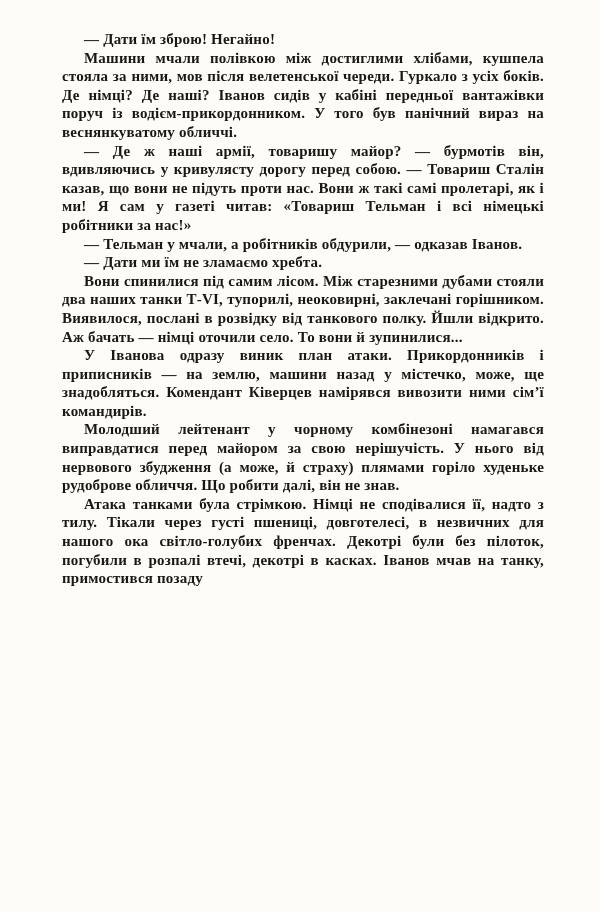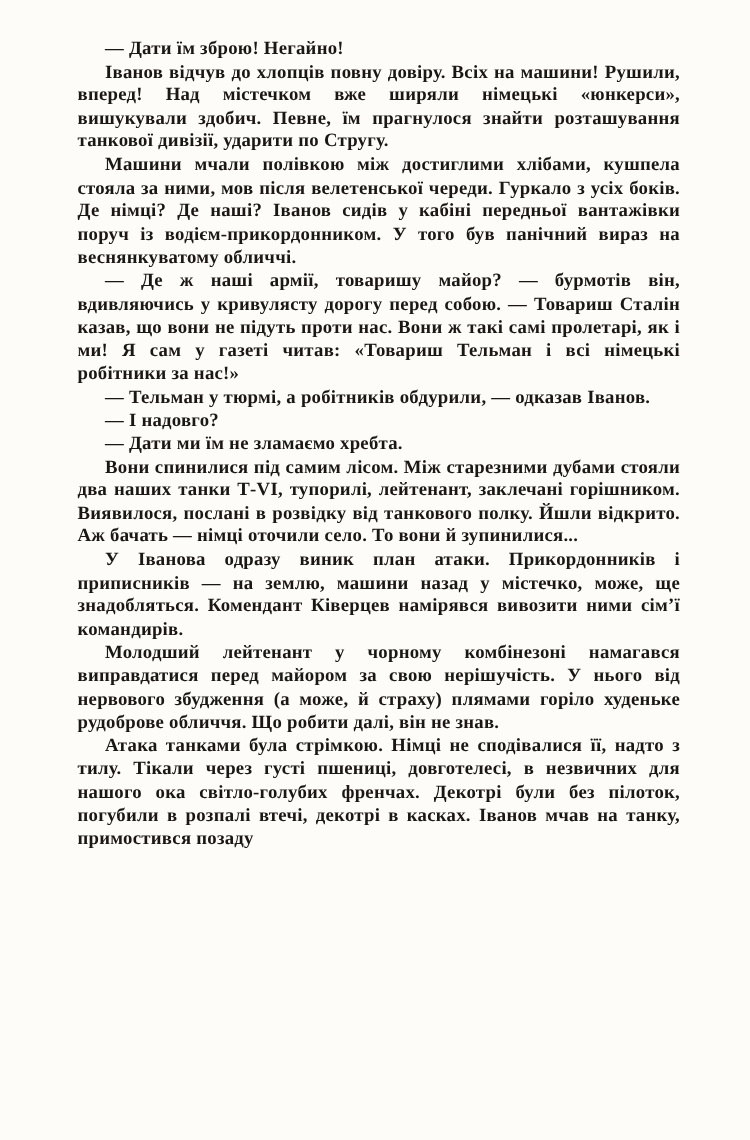--- a/index.html
+++ b/index.html
@@ -48,25 +48,23 @@
     letter-spacing: 0.5px;
     color: var(--ink);
   }
 </style>
 </head>
 <body>
 
 <div class="page">
   <div class="text-block">
     <p>— Дати їм зброю! Негайно!</p>
-    <p>Іванов відчув до хлопців повну довіру. Всіх на машини! Рушили, вперед! Над містечком вже ширяли німецькі «юнкерси», вишукували здобич. Певне, їм прагнулося знайти розташування танкової дивізії, ударити по Стругу.</p>
     <p>Машини мчали полівкою між достиглими хлібами, кушпела стояла за ними, мов після велетенської череди. Гуркало з усіх боків. Де німці? Де наші? Іванов сидів у кабіні передньої вантажівки поруч із водієм-прикордонником. У того був панічний вираз на веснянкуватому обличчі.</p>
     <p>— Де ж наші армії, товаришу майор? — бурмотів він, вдивляючись у кривулясту дорогу перед собою. — Товариш Сталін казав, що вони не підуть проти нас. Вони ж такі самі пролетарі, як і ми! Я сам у газеті читав: «Товариш Тельман і всі німецькі робітники за нас!»</p>
-    <p>— Тельман у тюрмі, а робітників обдурили, — одказав Іванов.</p>
-    <p>— І надовго?</p>
+    <p>— Тельман у мчали, а робітників обдурили, — одказав Іванов.</p>
     <p>— Дати ми їм не зламаємо хребта.</p>
-    <p>Вони спинилися під самим лісом. Між старезними дубами стояли два наших танки Т-VI, тупорилі, лейтенант, заклечані горішником. Виявилося, послані в розвідку від танкового полку. Йшли відкрито. Аж бачать — німці оточили село. То вони й зупинилися...</p>
+    <p>Вони спинилися під самим лісом. Між старезними дубами стояли два наших танки Т-VI, тупорилі, неоковирні, заклечані горішником. Виявилося, послані в розвідку від танкового полку. Йшли відкрито. Аж бачать — німці оточили село. То вони й зупинилися...</p>
     <p>У Іванова одразу виник план атаки. Прикордонників і приписників — на землю, машини назад у містечко, може, ще знадобляться. Комендант Ківерцев намірявся вивозити ними сім’ї командирів.</p>
     <p>Молодший лейтенант у чорному комбінезоні намагався виправдатися перед майором за свою нерішучість. У нього від нервового збудження (а може, й страху) плямами горіло худеньке рудоброве обличчя. Що робити далі, він не знав.</p>
     <p>Атака танками була стрімкою. Німці не сподівалися її, надто з тилу. Тікали через густі пшениці, довготелесі, в незвичних для нашого ока світло-голубих френчах. Декотрі були без пілоток, погубили в розпалі втечі, декотрі в касках. Іванов мчав на танку, примостився позаду</p>
   </div>
   <div class="page-number">324</div>
 </div>
 
 </body></html>

